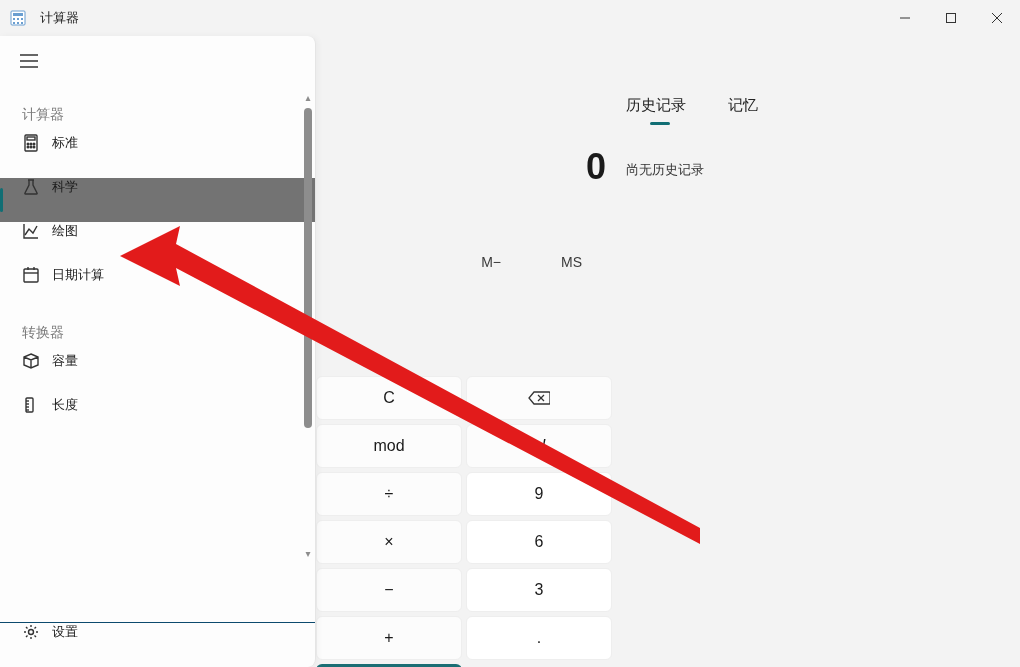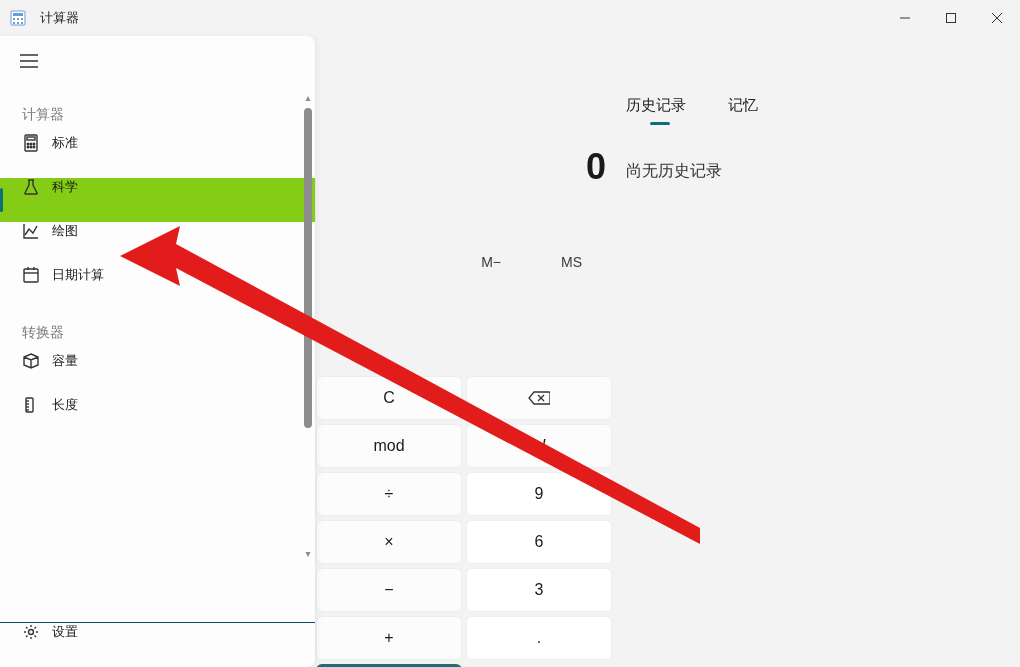--- a/index.html
+++ b/index.html
@@ -20,39 +20,39 @@
     .display-area { position:absolute; left: 320px; right: 404px; top: 0; }
     .display-number { position:absolute; top: 110px; right: 10px; font-size: 36px; font-weight: 600; color:#1a1a1a; }
     
     
     .mem-row { position:absolute; top: 218px; left: 326px; right: 408px; display:flex; justify-content:flex-end; gap: 60px; padding-right: 30px; font-size: 14px; color:#3a3a3a; }
     
     
     .tabs { position:absolute; top: 60px; left: 626px; display:flex; gap: 42px; }
     .tab { font-size: 15px; color:#222; padding-bottom:6px; position:relative; }
     .tab.active::after { content:""; position:absolute; left: 40%; bottom: -4px; width: 20px; height: 3px; background:#116e74; border-radius:2px; }
-    .empty-text { position:absolute; top: 125px; left: 626px; font-size: 16px; color:#333; }
+    .empty-text { position:absolute; top: 125px; left: 626px; font-size: 13px; color:#333; }
     
     
     .keypad { position:absolute; top: 340px; left: 316px; right: 408px; display:grid; grid-template-columns: repeat(2, 1fr); gap: 4px;}
     
     .key { height: 44px; border-radius: 6px; background:#f8f8f8; display:flex; align-items:center; justify-content:center; font-size: 16px; color:#1a1a1a; border:1px solid #eee;}
     .key.dark { background:#fcfcfc; }
     .key.white { background:#fff; }
     .key.equals { background:#1a6e74; color:#fff; border:none;}
     .key .italic { font-style: italic; }
     
     
     .navpane { position:absolute; top: 0; left: 0; width: 316px; height: 100%; background:#fdfdfd; border-right: 1px solid #e5e5e5; border-radius: 0 8px 8px 0; box-shadow: 2px 0 6px rgba(0,0,0,0.04); z-index: 5; display:flex; flex-direction:column;}
     .hamburger { padding: 18px 0 10px 20px; }
     .hamburger svg { width: 18px; height: 14px; }
     .nav-scroll { flex:1; position:relative; padding-top: 10px; }
     .nav-section-title { font-size: 14px; color:#7a7a7a; padding: 14px 0 10px 22px; }
     .nav-item { display:flex; align-items:flex-start; height: 44px; padding-left: 22px; gap: 12px; font-size: 13px; color:#1a1a1a; position:relative;}
-    .nav-item.active { background:#84cc16; }
+    .nav-item.active { background:#737373; }
     .nav-item.active::before { content:""; position:absolute; left:0; top: 10px; bottom: 10px; width:3px; background:#116e74; border-radius:2px;}
     .nav-item .nicon { width: 18px; display:flex; align-items:center; justify-content:center;}
     .nav-item .nicon svg { width:18px; height:18px; stroke:#333; fill:none; stroke-width:1.4;}
     .nav-footer { border-top: 1px solid #0c4a6e; }
     .scrollbar { position:absolute; right: 3px; top: 6px; bottom: 58px; width: 8px; }
     .scrollbar .thumb { position:absolute; left:0; top: 20px; width:8px; height: 320px; background:#8d8d8d; border-radius:4px;}
     .scrollbar .arrow { position:absolute; left:0; width:8px; height:8px; color:#8d8d8d; font-size:10px; line-height:8px; text-align:center;}
     .scrollbar .arrow.up { top: 6px;}
     .scrollbar .arrow.down { bottom: 6px;}
     

